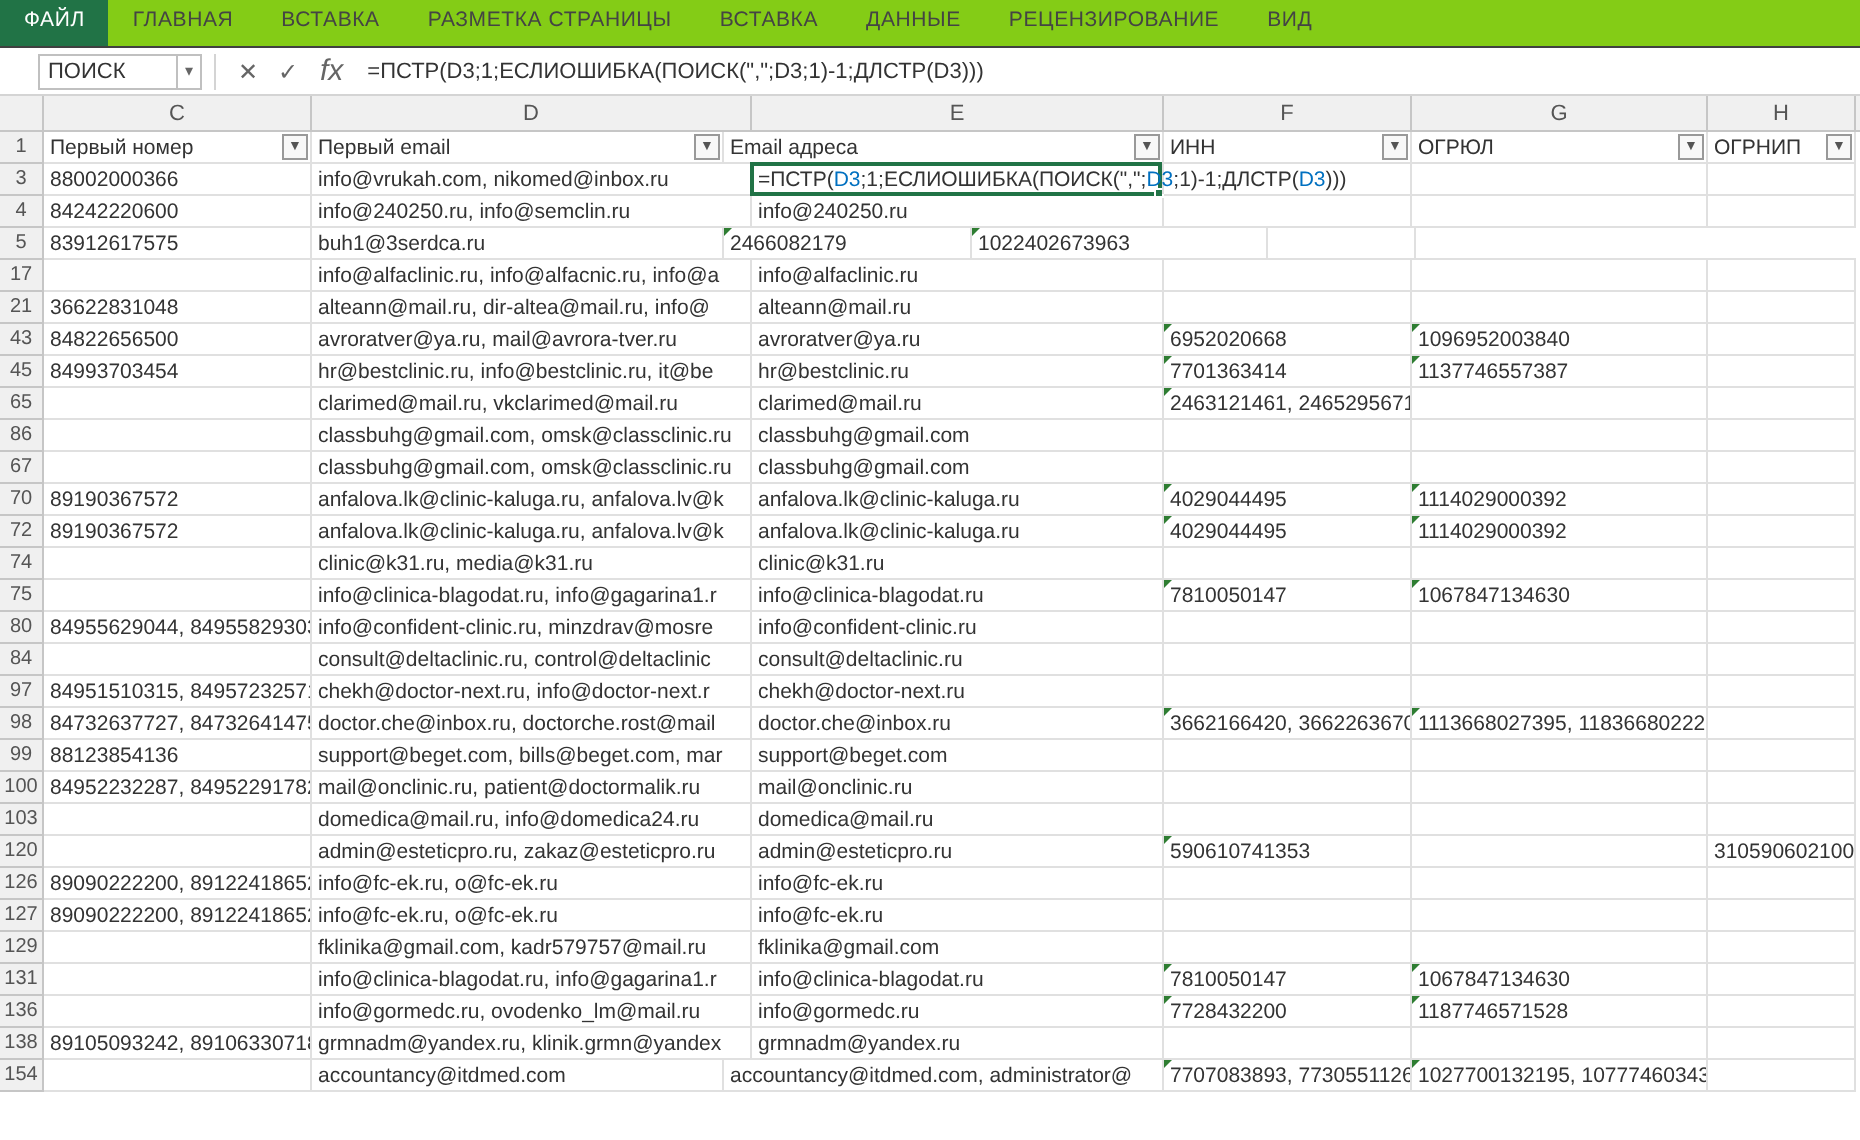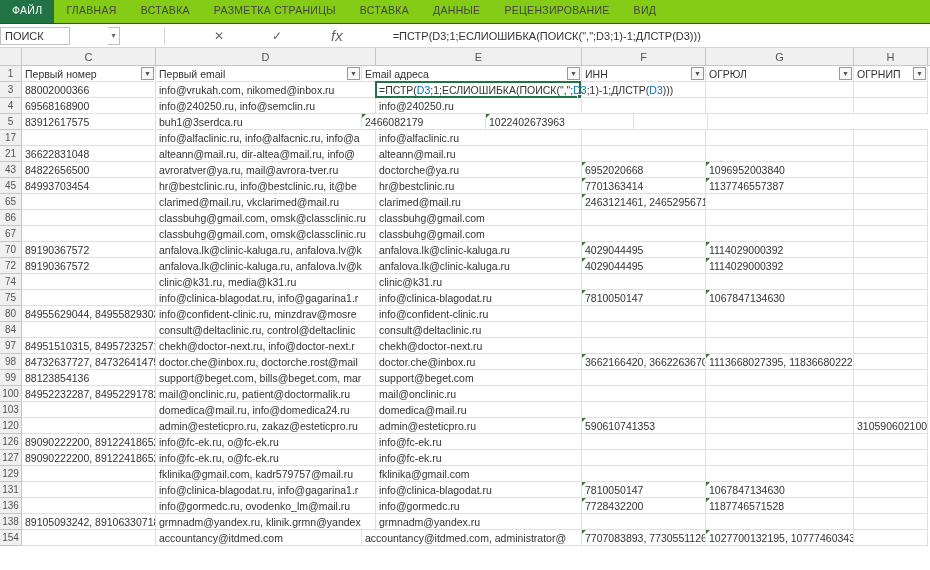--- a/index.html
+++ b/index.html
@@ -2,21 +2,21 @@
 <html><head>
 <meta charset="utf-8">
 <style>
 * { margin: 0; padding: 0; box-sizing: border-box; }
 body { font-family: 'Segoe UI', Tahoma, sans-serif; font-size: 11px; background: #fff; overflow: hidden; }
 
 .ribbon-tabs { display: flex; height: 24px; background: #84cc16; border-bottom: 1px solid #404040; }
 .ribbon-tab { padding: 4px 12px; font-size: 10.5px; color: #444; cursor: pointer; letter-spacing: 0.3px; }
 .ribbon-tab.selected { background: #217346; color: #fff; font-weight: 500; }
 
-.formula-bar { display: flex; align-items: center; height: 24px; border-bottom: 1px solid #d4d4d4; background: #fff; padding: 0 0; gap: 38px; }
+.formula-bar { display: flex; align-items: center; height: 24px; border-bottom: 1px solid #d4d4d4; background: #fff; padding: 0 19px; }
 .name-box { width: 70px; height: 18px; border: 1px solid #c0c0c0; display: flex; align-items: center; padding: 0 4px; font-size: 11px; color: #333; }
 .name-box-arrow { width: 12px; height: 18px; border: 1px solid #c0c0c0; border-left: none; display: flex; align-items: center; justify-content: center; font-size: 8px; color: #666; cursor: pointer; }
 .fb-sep { width: 1px; height: 18px; background: #d4d4d4; margin: 0 6px; }
 .fb-btn { width: 20px; height: 18px; display: flex; align-items: center; justify-content: center; font-size: 12px; color: #666; cursor: pointer; }
 .fb-fx { font-style: italic; font-size: 15px; color: #666; padding: 0 6px; cursor: pointer; }
 .formula-input { flex: 1; height: 18px; padding: 0 6px; font-size: 11px; color: #333; display: flex; align-items: center; }
 
 .grid-wrap { position: relative; }
 .col-headers { display: flex; height: 18px; background: #f0f0f0; border-bottom: 1px solid #c6c6c6; }
 .row-header-corner { width: 22px; border-right: 1px solid #c6c6c6; background: #f0f0f0; }
@@ -146,21 +146,21 @@
           <div class="cell colC">88002000366</div>
           <div class="cell colD">info@vrukah.com, nikomed@inbox.ru</div>
           <div class="cell colE" style="overflow: visible; z-index: 5;">
             <span class="formula-colored"><span class="fn">=ПСТР(</span><span class="ref1">D3</span><span class="fn">;1;ЕСЛИОШИБКА(ПОИСК(",";</span><span class="ref1">D3</span><span class="fn">;1)-1;ДЛСТР(</span><span class="ref1">D3</span><span class="fn">)))</span></span>
           </div>
           <div class="cell colF"></div>
           <div class="cell colG"></div>
           <div class="cell colH"></div>
         </div>
         <div class="row">
-          <div class="cell colC">69568168900</div>
+          <div class="cell colC">84242220600</div>
           <div class="cell colD">info@240250.ru, info@semclin.ru</div>
           <div class="cell colE">info@240250.ru</div>
           <div class="cell colF"></div>
           <div class="cell colG"></div>
           <div class="cell colH"></div>
         </div>
         <div class="row">
           <div class="cell colC">83912617575</div>
           <div class="cell colE">buh1@3serdca.ru</div>
           <div class="cell colF">2466082179<div class="tri-mark"></div></div>
@@ -179,21 +179,21 @@
           <div class="cell colC">36622831048</div>
           <div class="cell colD">alteann@mail.ru, dir-altea@mail.ru, info@</div>
           <div class="cell colE">alteann@mail.ru</div>
           <div class="cell colF"></div>
           <div class="cell colG"></div>
           <div class="cell colH"></div>
         </div>
         <div class="row">
           <div class="cell colC">84822656500</div>
           <div class="cell colD">avroratver@ya.ru, mail@avrora-tver.ru</div>
-          <div class="cell colE">doctorche@ya.ru</div>
+          <div class="cell colE">avroratver@ya.ru</div>
           <div class="cell colF">6952020668<div class="tri-mark"></div></div>
           <div class="cell colG">1096952003840<div class="tri-mark"></div></div>
           <div class="cell colH"></div>
         </div>
         <div class="row">
           <div class="cell colC">84993703454</div>
           <div class="cell colD">hr@bestclinic.ru, info@bestclinic.ru, it@be</div>
           <div class="cell colE">hr@bestclinic.ru</div>
           <div class="cell colF">7701363414<div class="tri-mark"></div></div>
           <div class="cell colG">1137746557387<div class="tri-mark"></div></div>

